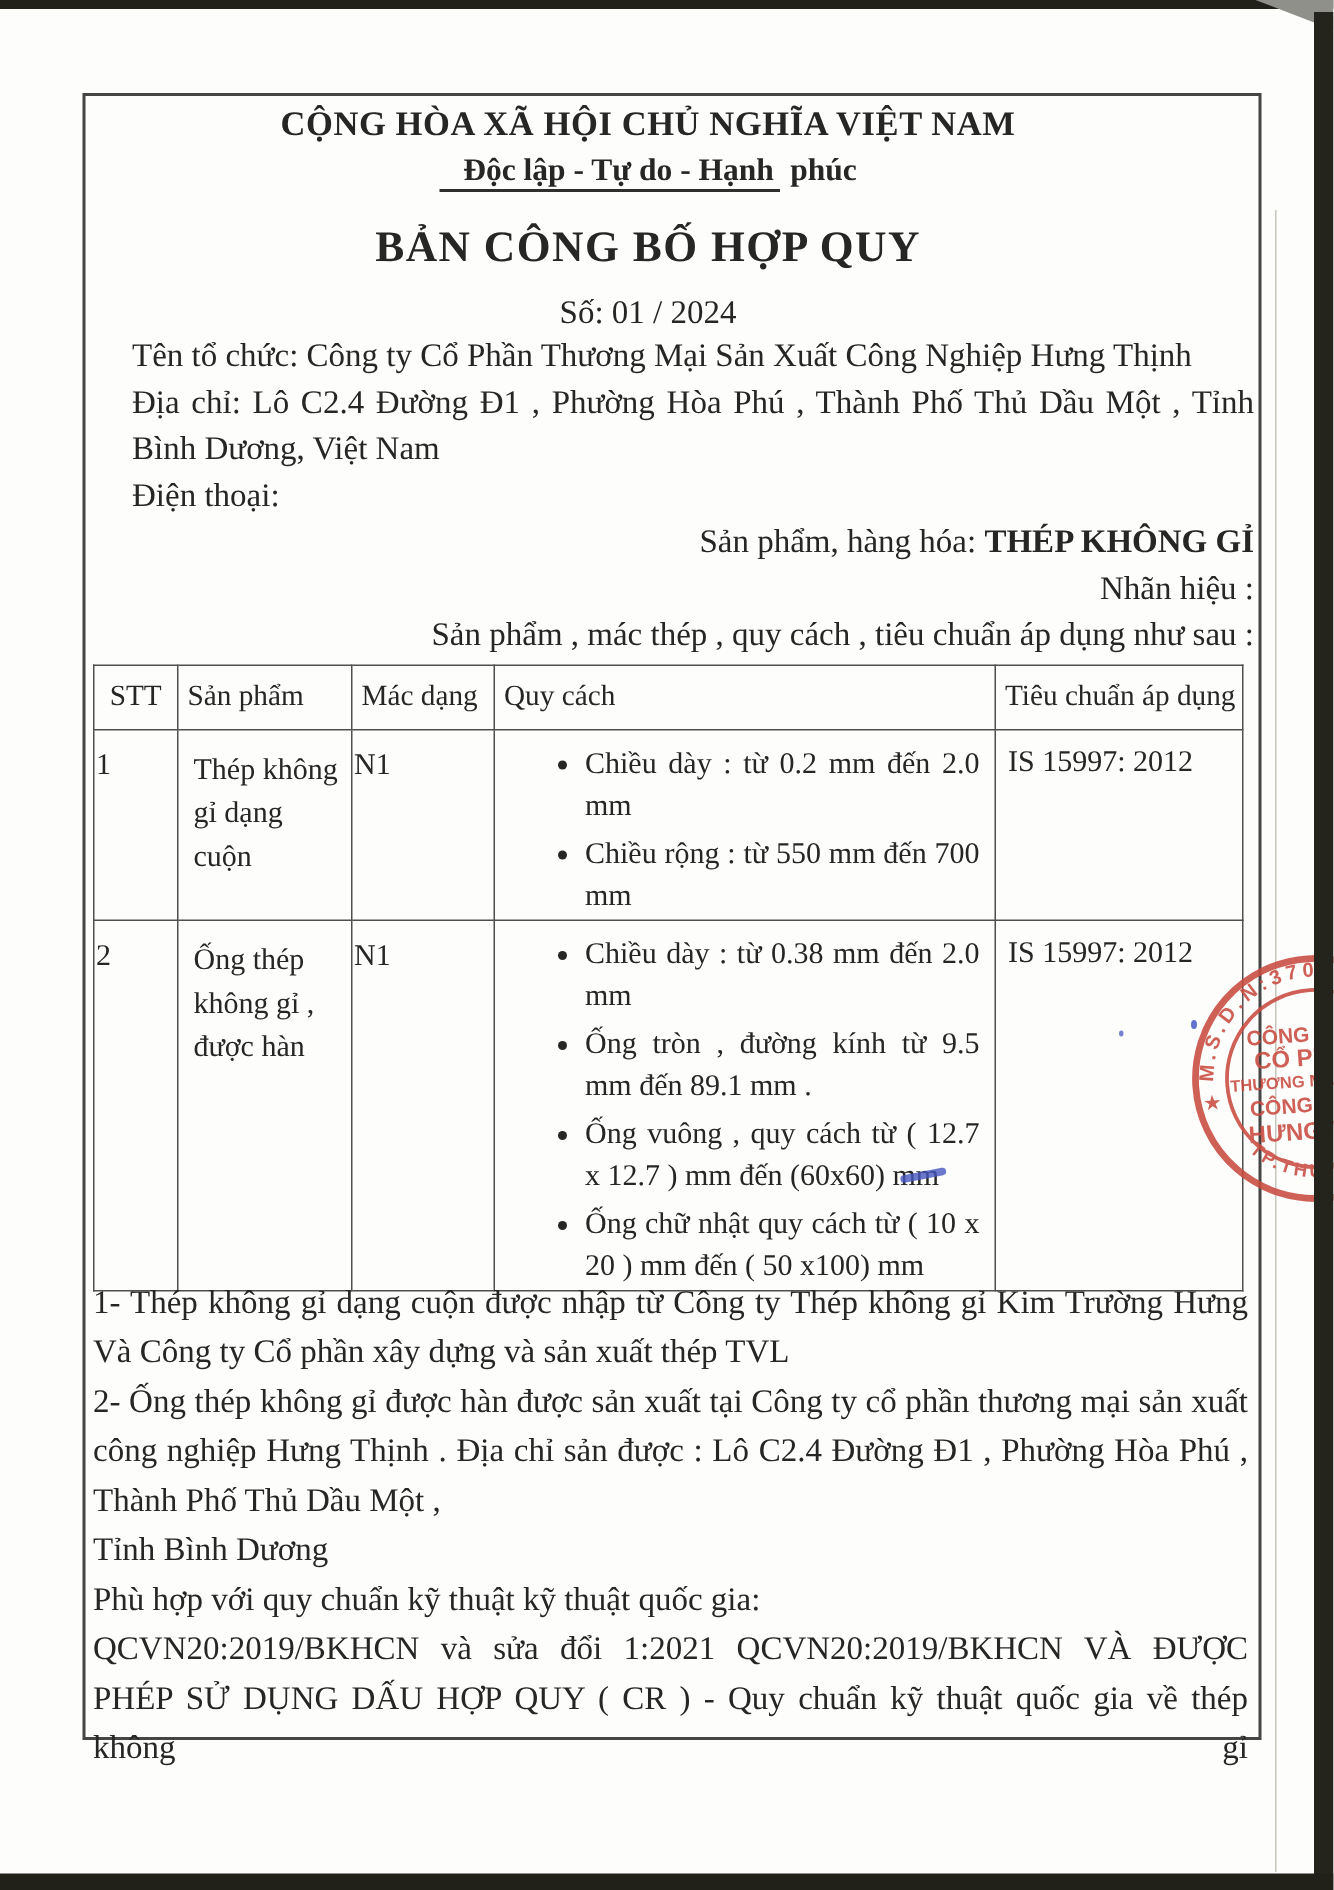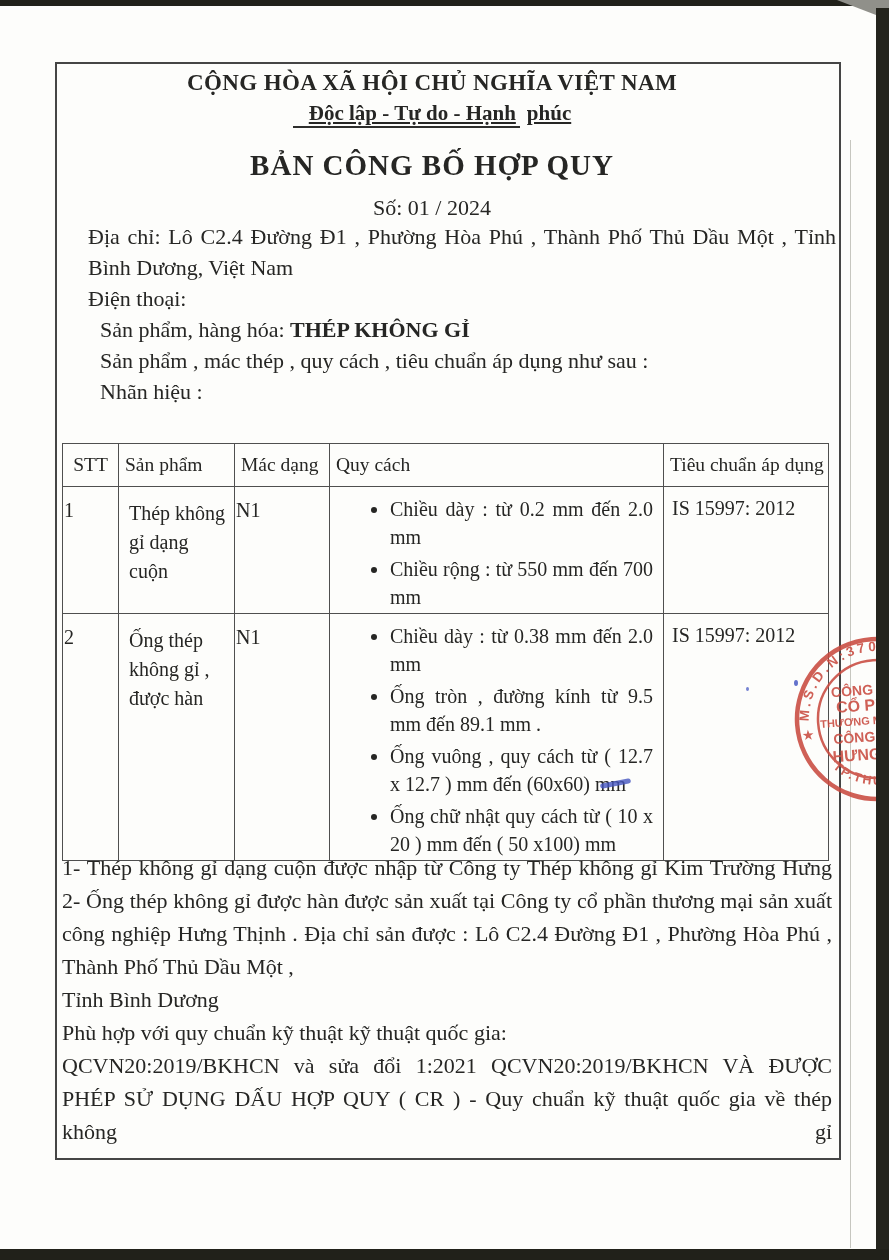--- a/index.html
+++ b/index.html
@@ -13,29 +13,29 @@
                 clip-path:polygon(0 0,100% 0,100% 100%);}
   .edge-right{right:0;top:8px;width:13px;height:1252px;background:#24241d;}
   .edge-bottom{left:0;top:1249px;width:889px;height:11px;background:#21211a;}
   .scan-line{left:850px;top:140px;width:1px;height:1108px;background:#b3b3ab;opacity:.75;}
 
   
   .doc-border{left:55px;top:62px;width:782px;height:1094px;border:2px solid #454545;background:transparent;}
 
   .center{left:55px;width:754px;text-align:center;}
   .national-title{top:70px;font-size:23px;font-weight:bold;letter-spacing:.4px;}
-  .motto{top:101px;font-size:21px;font-weight:bold;text-decoration:underline;}
+  .motto{top:101px;font-size:21px;font-weight:bold;}
   .motto-underline{border-bottom:2px solid #2e2e2c;padding:0 4px 1px 16px;}
   .motto-tail{margin-left:7px;}
   .doc-title{top:149px;font-size:29px;font-weight:bold;letter-spacing:1px;}
   .doc-number{top:195px;font-size:22px;}
 
   .info{left:88px;top:221px;width:748px;font-size:22px;line-height:31px;}
   .info p{margin:0;}
-  .sub{margin-left:12px !important;}
+  .sub{margin-left:12px !important;text-align:right;}
   .jtext{text-align:justify;}
   .bold{font-weight:bold;}
 
   
   table.spec{position:absolute;left:62px;top:443px;width:766px;border-collapse:collapse;
              table-layout:fixed;font-size:20px;border-radius:29px;}
   table.spec td,table.spec th{border:1.5px solid #4f4f4f;vertical-align:top;
              font-weight:normal;text-align:left;overflow:hidden;}
   col.c1{width:56px;}col.c2{width:116px;}col.c3{width:95px;}col.c4{width:334px;}col.c5{width:165px;}
   tr.head th{height:38px;vertical-align:middle;padding:2px 6px;white-space:nowrap;font-size:19.5px;}
@@ -76,25 +76,26 @@
 <div class="abs doc-border"></div>
 
 <div class="abs center national-title">CỘNG HÒA XÃ HỘI CHỦ NGHĨA VIỆT NAM</div>
 <div class="abs center motto">
   <span class="motto-underline">Độc lập - Tự do - Hạnh</span><span class="motto-tail">phúc</span>
 </div>
 <div class="abs center doc-title">BẢN CÔNG BỐ HỢP QUY</div>
 <div class="abs center doc-number">Số: 01 / 2024</div>
 
 <div class="abs info">
+  <p class="jtext">Tên tổ chức: Công ty Cổ Phần Thương Mại Sản Xuất Công Nghiệp Hưng Thịnh</p>
   <p class="jtext">Địa chỉ: Lô C2.4 Đường Đ1 , Phường Hòa Phú , Thành Phố Thủ Dầu Một , Tỉnh Bình Dương, Việt Nam</p>
   <p>Điện thoại:</p>
   <p class="sub"><span>Sản phẩm, hàng hóa: </span><span class="bold">THÉP KHÔNG GỈ</span></p>
+  <p class="sub">Nhãn hiệu :</p>
   <p class="sub">Sản phẩm , mác thép , quy cách , tiêu chuẩn áp dụng như sau :</p>
-  <p class="sub">Nhãn hiệu :</p>
 </div>
 
 <table class="spec">
   <colgroup>
       <col class="c1">
       <col class="c2">
       <col class="c3">
       <col class="c4">
       <col class="c5">
     </colgroup>
@@ -130,20 +131,21 @@
         <li>Ống chữ nhật quy cách từ ( 10 x 20 ) mm đến ( 50 x100) mm</li>
       </ul>
     </td>
     <td class="std">IS 15997: 2012</td>
   </tr>
 </tbody>
   </table>
 
 <div class="abs notes">
   <div class="ml30 jl">1- Thép không gỉ dạng cuộn được nhập từ Công ty Thép không gỉ Kim Trường Hưng</div>
+  <div class="ml24">Và Công ty Cổ phần xây dựng và sản xuất thép TVL</div>
   <div class="ml30 jl">2- Ống thép không gỉ được hàn được sản xuất tại Công ty cổ phần thương mại sản xuất</div>
   <div class="ml56 jl">công nghiệp Hưng Thịnh . Địa chỉ sản được : Lô C2.4 Đường Đ1 , Phường Hòa Phú ,</div>
   <div class="ml56">Thành Phố Thủ Dầu Một ,</div>
   <div class="ml24">Tỉnh Bình Dương</div>
   <div class="ml30">Phù hợp với quy chuẩn kỹ thuật kỹ thuật quốc gia:</div>
   <div class="ml30 jl">QCVN20:2019/BKHCN và sửa đổi 1:2021 QCVN20:2019/BKHCN VÀ ĐƯỢC</div>
   <div class="jl">PHÉP SỬ DỤNG DẤU HỢP QUY ( CR ) -  Quy chuẩn kỹ thuật quốc gia về thép không gỉ</div>
 </div>
 
 <svg class="abs stamp" width="200" height="200" viewBox="0 0 200 200">

